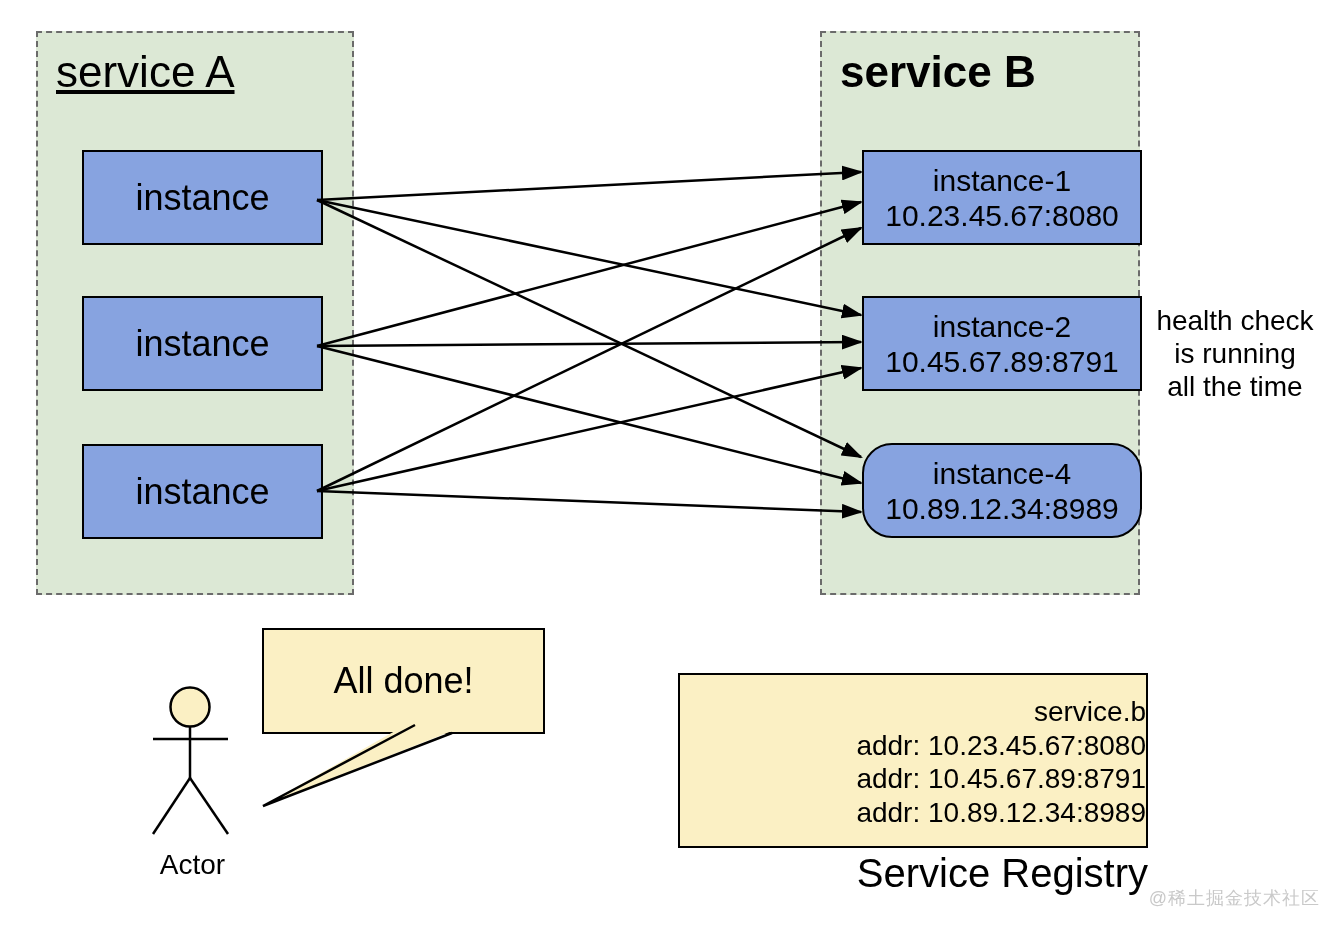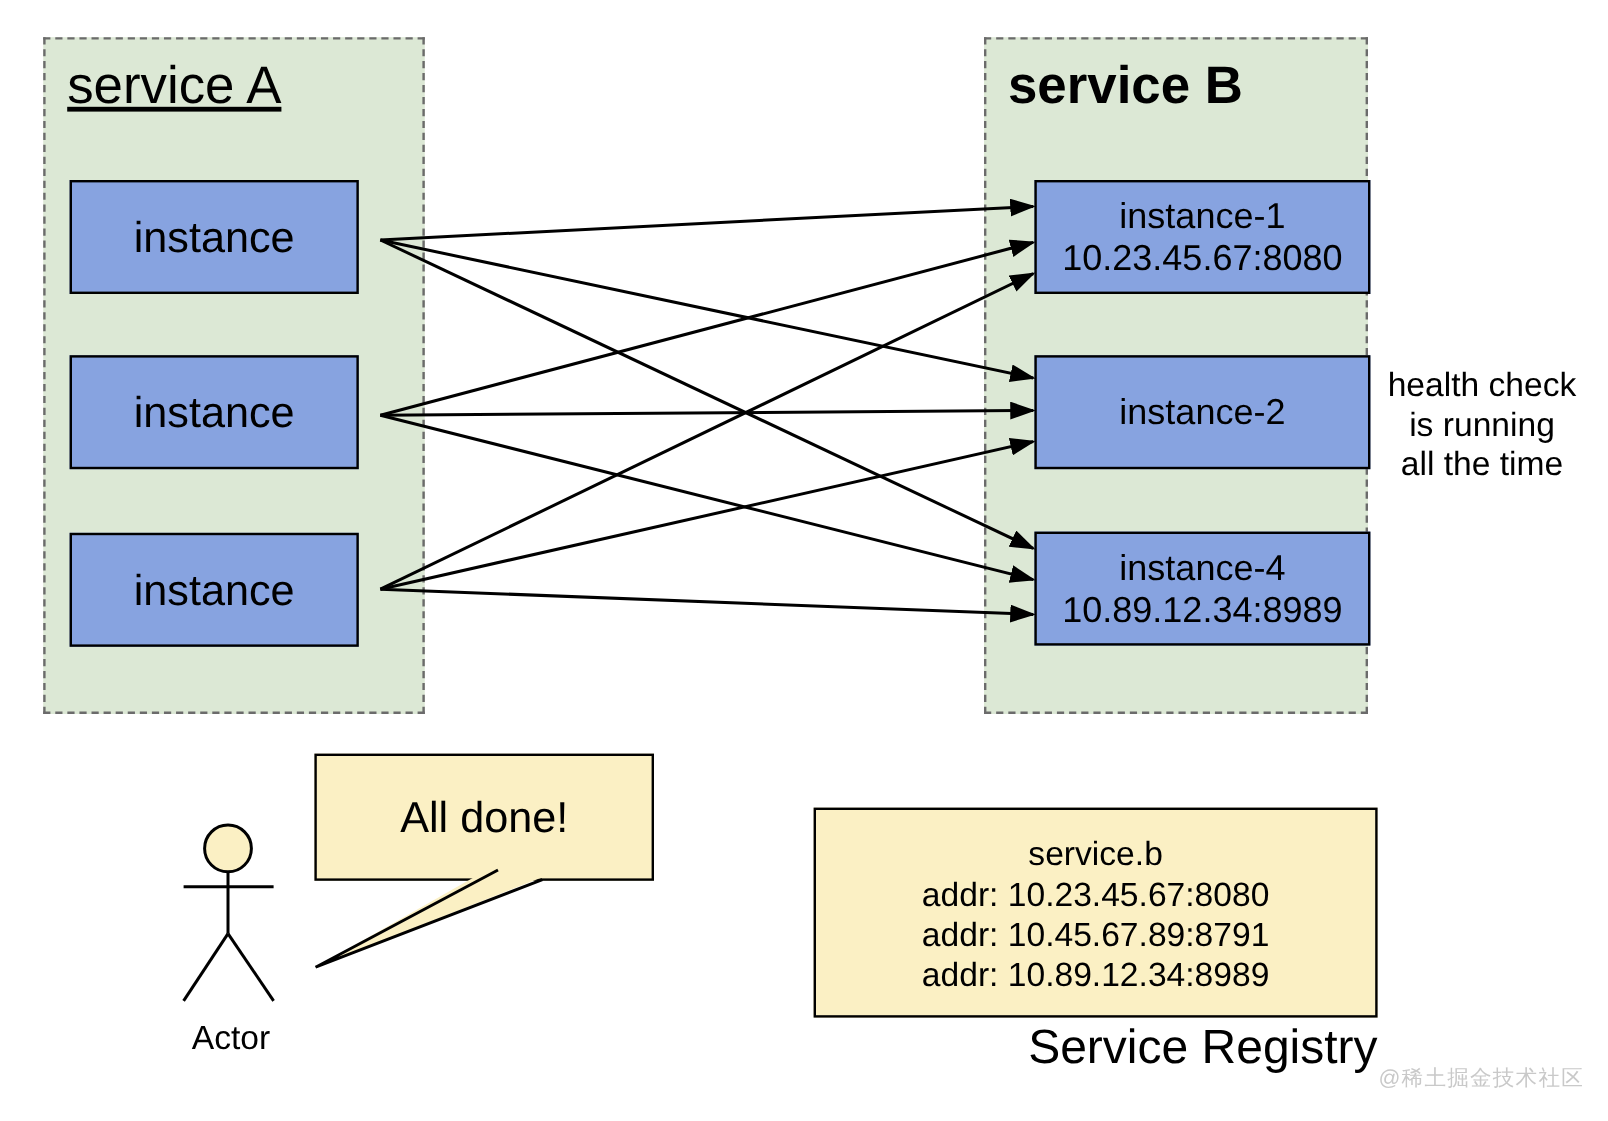--- a/index.html
+++ b/index.html
@@ -23,41 +23,41 @@
   .container.svc-b{left:820px;top:31px;width:320px;height:564px;}
   .group-title{position:absolute;font-size:44px;line-height:48px;white-space:nowrap;}
   .svc-a .group-title{left:18px;top:15px;text-decoration:underline;}
   .svc-b .group-title{left:18px;top:15px;font-weight:bold;}
   .instance-box{
     position:absolute;background:var(--instance-fill);
     border:2.5px solid #000;box-sizing:border-box;
     display:flex;flex-direction:column;align-items:center;justify-content:center;
     text-align:center;
   }
-  .instance-box.a{left:58px;width:241px;height:95px;font-size:36px;}
+  .instance-box.a{left:82px;width:241px;height:95px;font-size:36px;}
   .instance-box.b{left:862px;width:280px;height:95px;font-size:30px;line-height:35px;}
   #a-inst-1{top:150px;} #a-inst-2{top:296px;} #a-inst-3{top:444px;}
-  #b-inst-1{top:150px;} #b-inst-2{top:296px;} #b-inst-3{top:443px;}
+  #b-inst-1{top:150px;} #b-inst-2{top:296px;} #b-inst-3{top:443px;border-radius:30px;}
   .health-note{
     position:absolute;left:1142px;top:304px;width:186px;
     font-size:28px;line-height:33px;text-align:center;white-space:pre-line;
   }
   .overlay{position:absolute;left:0;top:0;width:1340px;height:934px;pointer-events:none;}
   .edge{stroke:var(--line-color);stroke-width:2.5px;fill:none;}
   .figure-stroke{stroke:var(--line-color);stroke-width:2.5px;fill:none;}
   .bubble{
     position:absolute;left:262px;top:628px;width:283px;height:106px;
     background:var(--note-fill);border:2.5px solid #000;box-sizing:border-box;
     display:flex;align-items:center;justify-content:center;font-size:36px;
   }
   .actor-label{position:absolute;left:120px;top:849px;width:145px;text-align:center;font-size:28px;}
   .registry-box{
     position:absolute;left:678px;top:673px;width:470px;height:175px;
     background:var(--note-fill);border:2.5px solid #000;box-sizing:border-box;
-    text-align:center;font-size:28px;line-height:33.5px;padding-top:20px;
+    text-align:right;font-size:28px;line-height:33.5px;padding-top:20px;
   }
   .registry-caption{
     position:absolute;left:678px;top:851px;width:470px;text-align:right;
     font-size:40px;line-height:44px;
   }
   .watermark{
     position:absolute;right:20px;top:886px;font-size:18px;
     color:var(--watermark-color);letter-spacing:1px;white-space:nowrap;
   }
 </style>
@@ -81,20 +81,21 @@
 
   <div class="container svc-b">
     <div class="group-title">service B</div>
   </div>
   <div class="instance-box b" id="b-inst-1">
     <div>instance-1</div>
     <div>10.23.45.67:8080</div>
   </div>
   <div class="instance-box b" id="b-inst-2">
     <div>instance-2</div>
+    <div>10.45.67.89:8791</div>
   </div>
   <div class="instance-box b" id="b-inst-3">
     <div>instance-4</div>
     <div>10.89.12.34:8989</div>
   </div>
 
   <div class="health-note">health check
 is running
 all the time</div>
 

